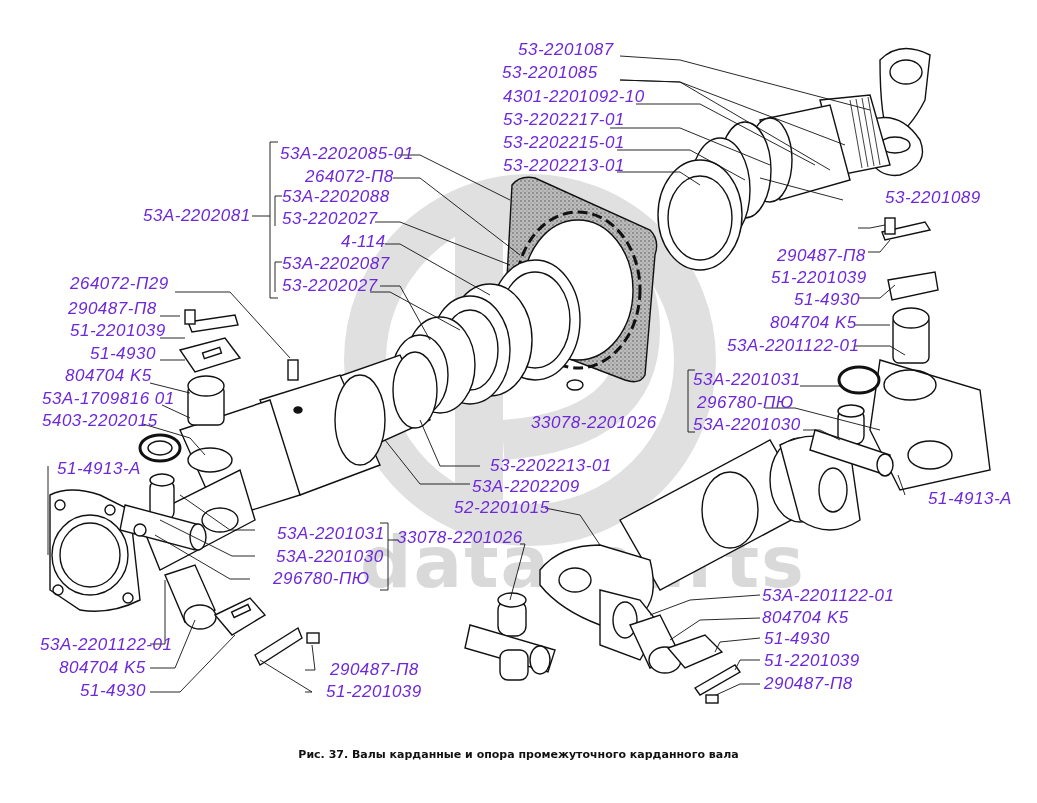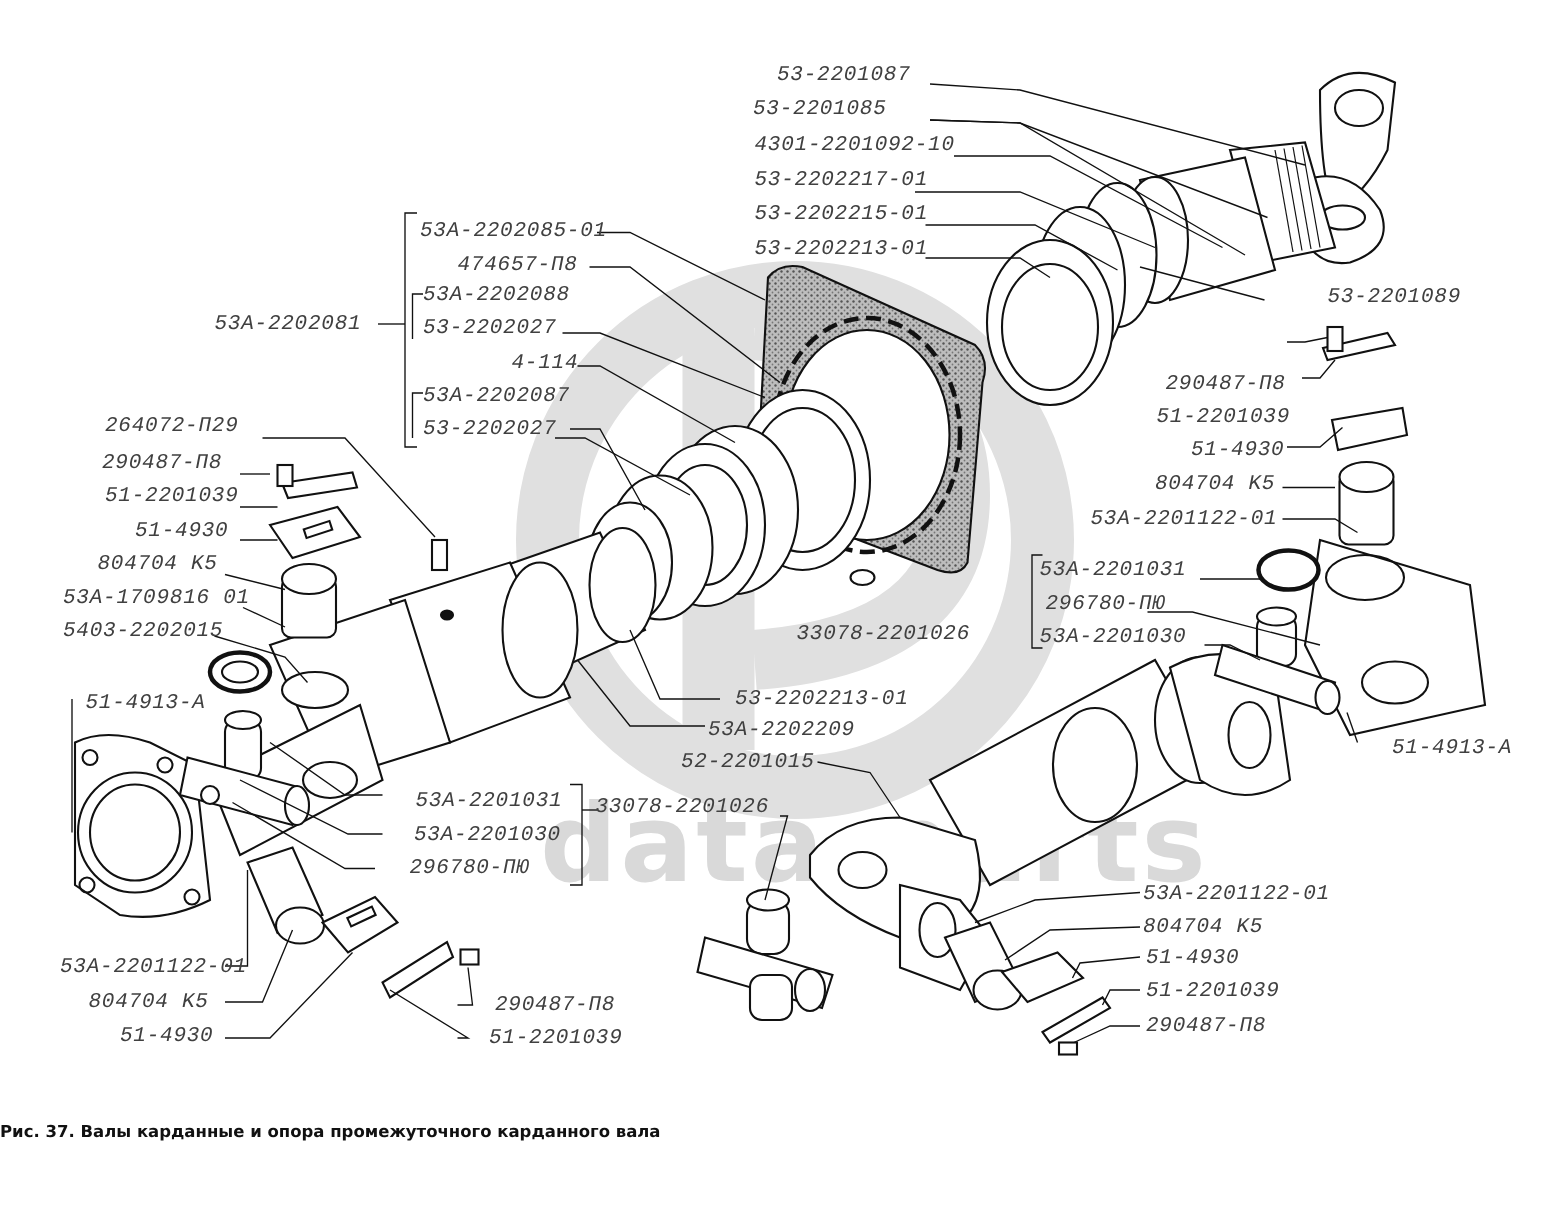--- a/index.html
+++ b/index.html
@@ -1,21 +1,21 @@
 <!DOCTYPE html>
 <html><head>
 <meta charset="utf-8">
 <style>
   html, body { margin:0; padding:0; background:#ffffff; }
   body { width:1037px; height:803px; position:relative; overflow:hidden;
          font-family:"DejaVu Sans", sans-serif; }
   #stage { position:absolute; left:0; top:0; width:1037px; height:803px; }
-  .lbl { position:absolute; font-family:Liberation Mono, monospace; font-style:italic;
-         font-size:14px; color:#404040; white-space:nowrap; letter-spacing:0.5px; line-height:16px; }
-  .caption { position:absolute; left:0; width:1037px; top:748px; text-align:left;
+  .lbl { position:absolute; font-family:Liberation Sans, sans-serif; font-style:italic;
+         font-size:17px; color:#6d28d9; white-space:nowrap; letter-spacing:0.5px; line-height:16px; }
+  .caption { position:absolute; left:0; width:1037px; top:748px; text-align:center;
              font-family:"DejaVu Sans", sans-serif; font-size:11px; font-weight:bold; color:#111; }
   .wm-text { position:absolute; left:360px; top:520px; font-family:"DejaVu Sans", sans-serif;
              font-size:72px; font-weight:bold; color:#d9d9d9; letter-spacing:2px; }
   svg { position:absolute; left:0; top:0; }
 </style>
 </head>
 <body>
 
 <div id="stage">
 
@@ -246,21 +246,21 @@
   <div class="lbl" style="left:518px;top:42px">53-2201087</div>
   <div class="lbl" style="left:502px;top:65px">53-2201085</div>
   <div class="lbl" style="left:503px;top:89px">4301-2201092-10</div>
   <div class="lbl" style="left:503px;top:112px">53-2202217-01</div>
   <div class="lbl" style="left:503px;top:135px">53-2202215-01</div>
   <div class="lbl" style="left:503px;top:158px">53-2202213-01</div>
   <div class="lbl" style="left:885px;top:190px">53-2201089</div>
 
   <div class="lbl" style="left:143px;top:208px">53A-2202081</div>
   <div class="lbl" style="left:280px;top:146px">53A-2202085-01</div>
-  <div class="lbl" style="left:305px;top:169px">474657-П8</div>
+  <div class="lbl" style="left:305px;top:169px">264072-П8</div>
   <div class="lbl" style="left:282px;top:189px">53A-2202088</div>
   <div class="lbl" style="left:282px;top:211px">53-2202027</div>
   <div class="lbl" style="left:341px;top:234px">4-114</div>
   <div class="lbl" style="left:282px;top:256px">53A-2202087</div>
   <div class="lbl" style="left:282px;top:278px">53-2202027</div>
 
   <div class="lbl" style="left:70px;top:276px">264072-П29</div>
   <div class="lbl" style="left:68px;top:301px">290487-П8</div>
   <div class="lbl" style="left:70px;top:323px">51-2201039</div>
   <div class="lbl" style="left:90px;top:346px">51-4930</div>

